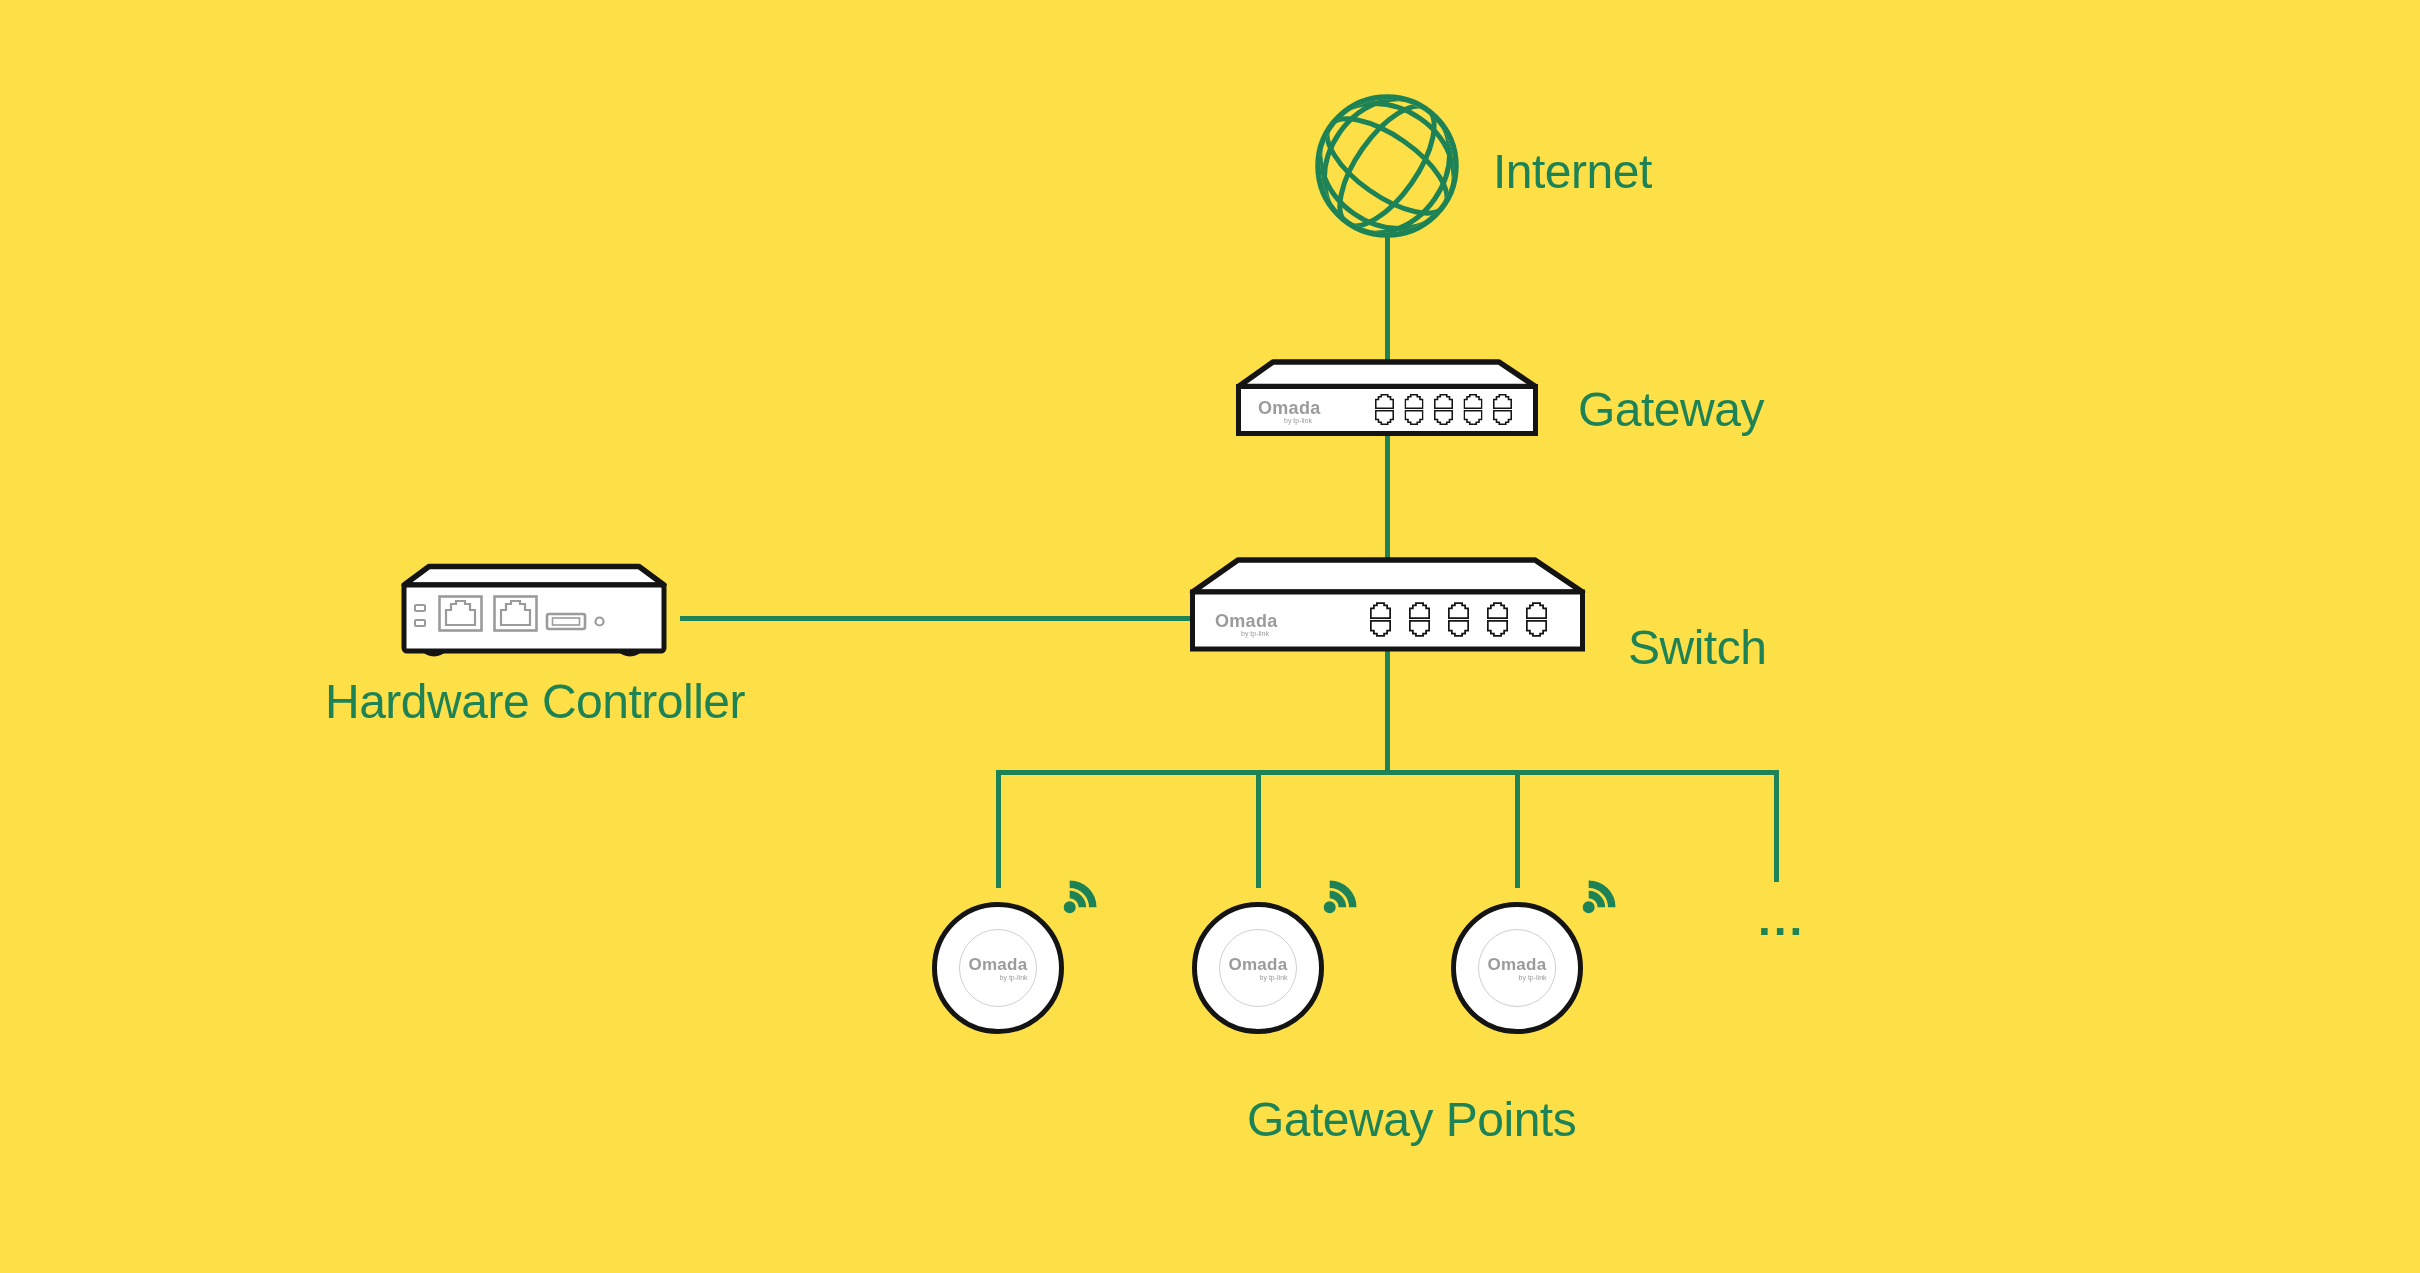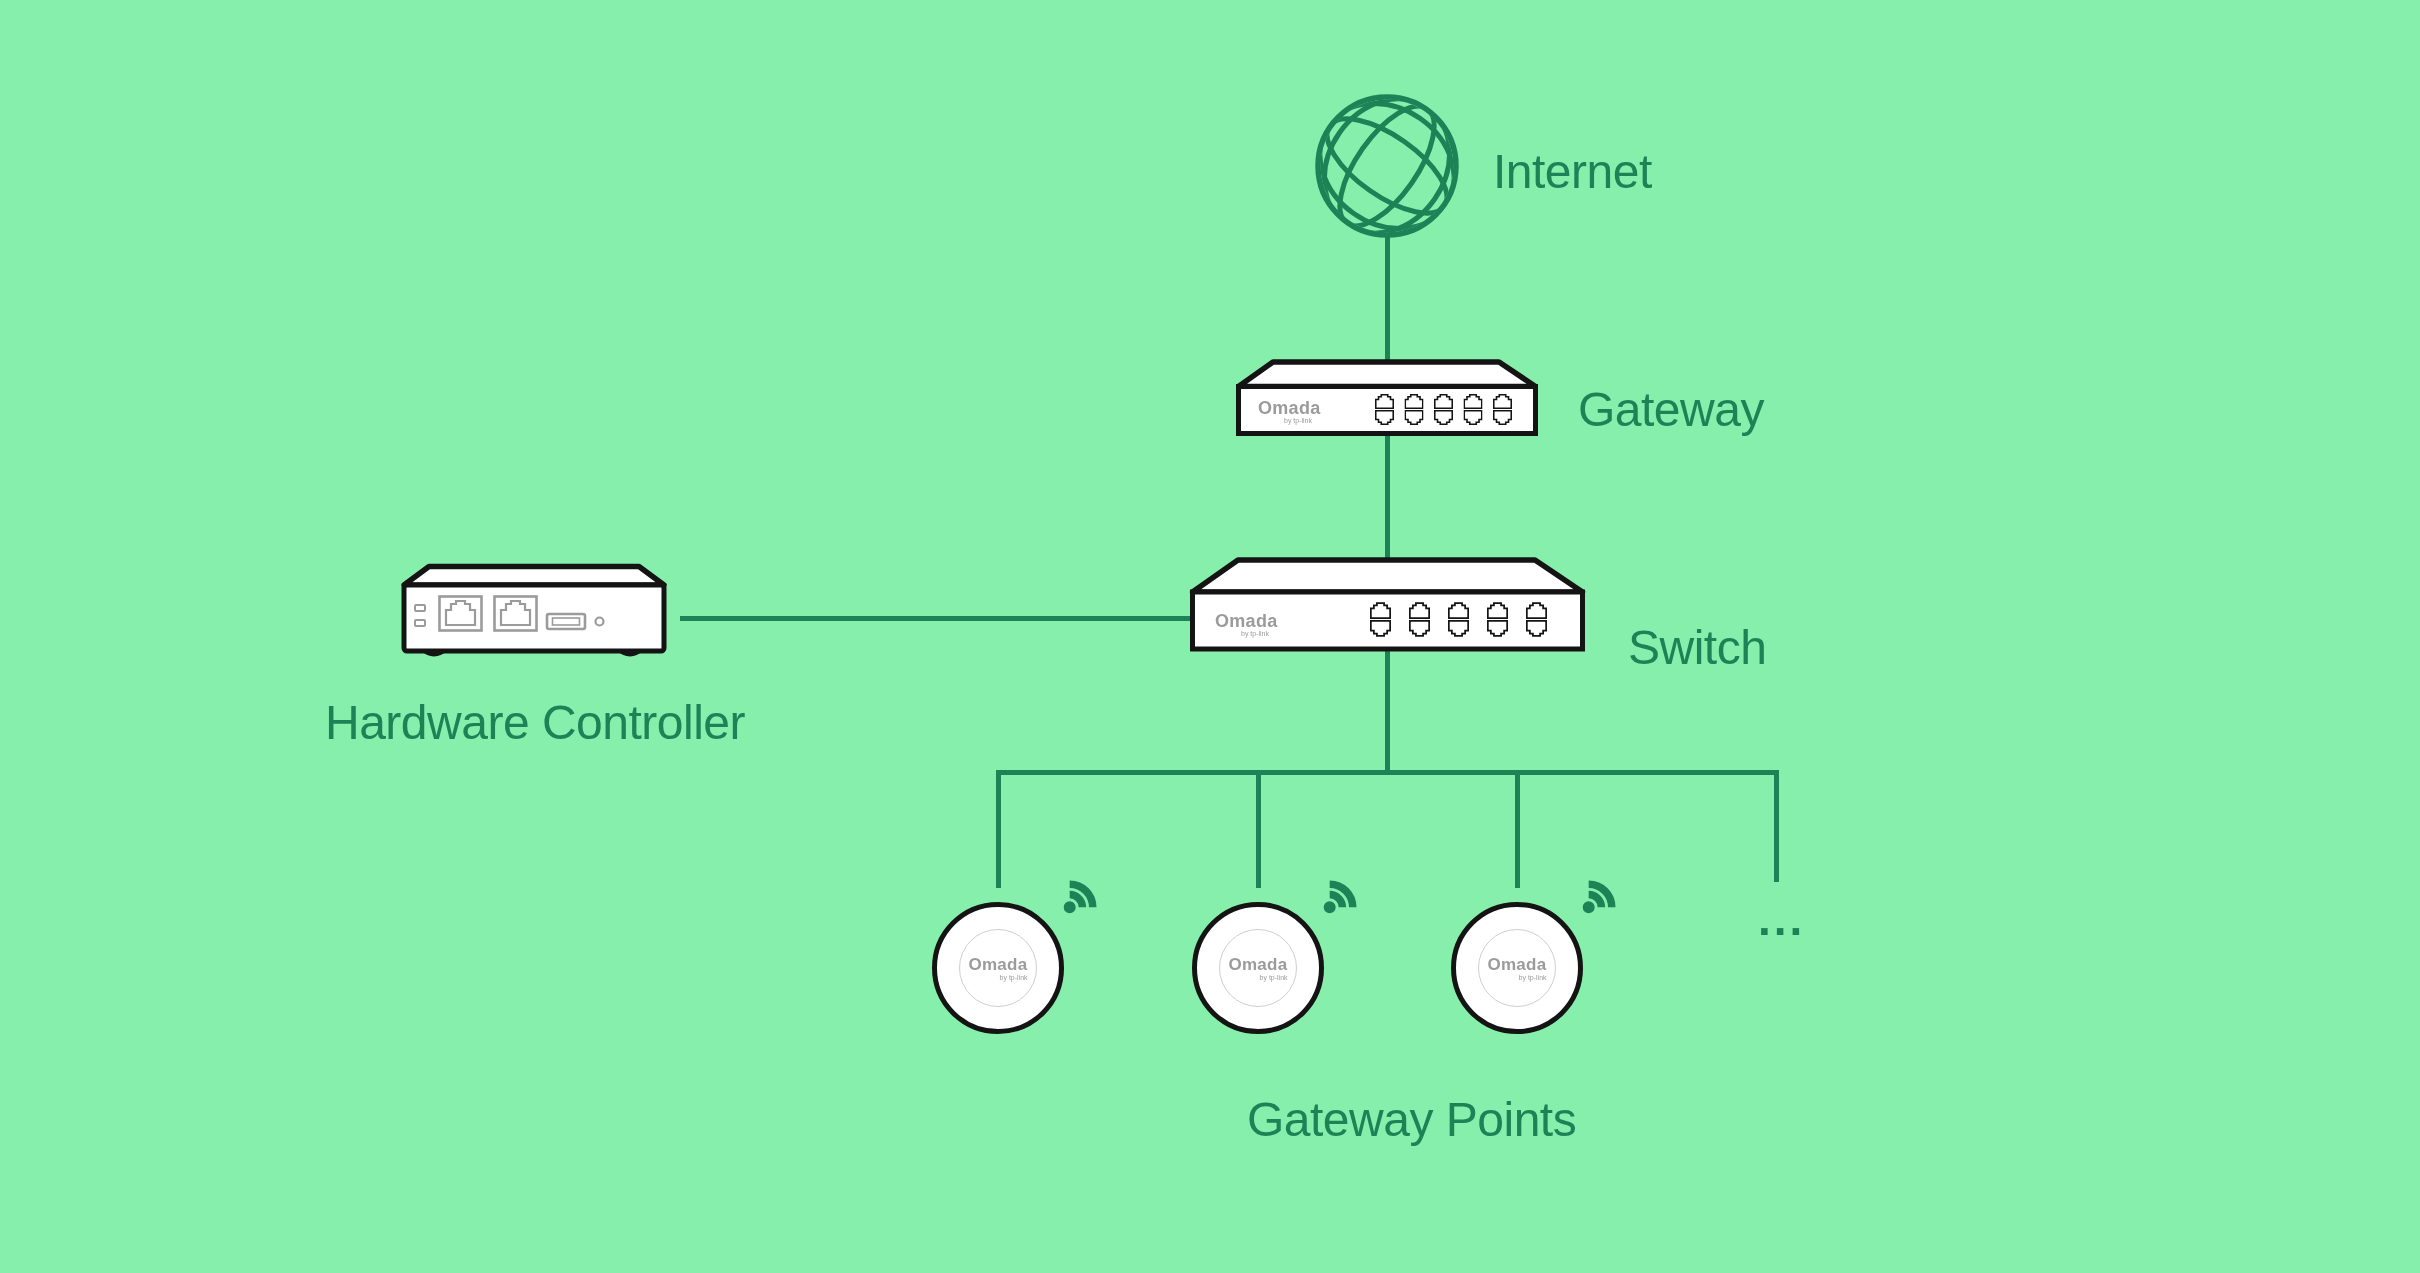--- a/index.html
+++ b/index.html
@@ -1,21 +1,21 @@
 <!DOCTYPE html>
 <html><head>
 <meta charset="utf-8">
 <style>
   html,body{margin:0;padding:0;}
   body{
     width:2420px;height:1273px;overflow:hidden;
     background:#f3f5f4;
     font-family:"Liberation Sans",sans-serif;
   }
-  .canvas{position:relative;width:2420px;height:1273px;background:#86efac;}
+  .canvas{position:relative;width:2420px;height:1273px;background:#fde047;}
   .abs{position:absolute;}
   .line{position:absolute;background:#1E8257;}
   .line.v{width:5px;}
   .line.h{height:5px;}
   .label{
     position:absolute;color:#1E8257;font-size:48px;line-height:1;
     letter-spacing:-0.5px;white-space:nowrap;
   }
   .ellipsis{
     position:absolute;color:#1E8257;font-size:46px;font-weight:700;
@@ -125,21 +125,21 @@
     <g>
       <use href="#rj45-gray" x="40" y="35" width="45" height="37"></use>
       <use href="#rj45-gray" x="95" y="35" width="45" height="37"></use>
     </g>
     <g>
       <rect x="149" y="54" width="38" height="15" rx="2" fill="none" stroke="#9b9b9b" stroke-width="2.6"></rect>
       <rect x="154.5" y="58" width="27" height="7" fill="none" stroke="#9b9b9b" stroke-width="1.6"></rect>
     </g>
     <circle cx="201.5" cy="61.5" r="4" fill="none" stroke="#9b9b9b" stroke-width="2.2"></circle>
   </svg>
-  <span class="label" style="left:325px;top:699px">Hardware Controller</span>
+  <span class="label" style="left:325px;top:678px">Hardware Controller</span>
 
   <div class="ap" style="left:932px">
     <div class="ap-inner">
       <div class="brandbox">
         <div class="b1">Omada</div>
         <div class="b2">by tp-link</div>
       </div>
     </div>
   </div>
   <div class="ap" style="left:1192px">

